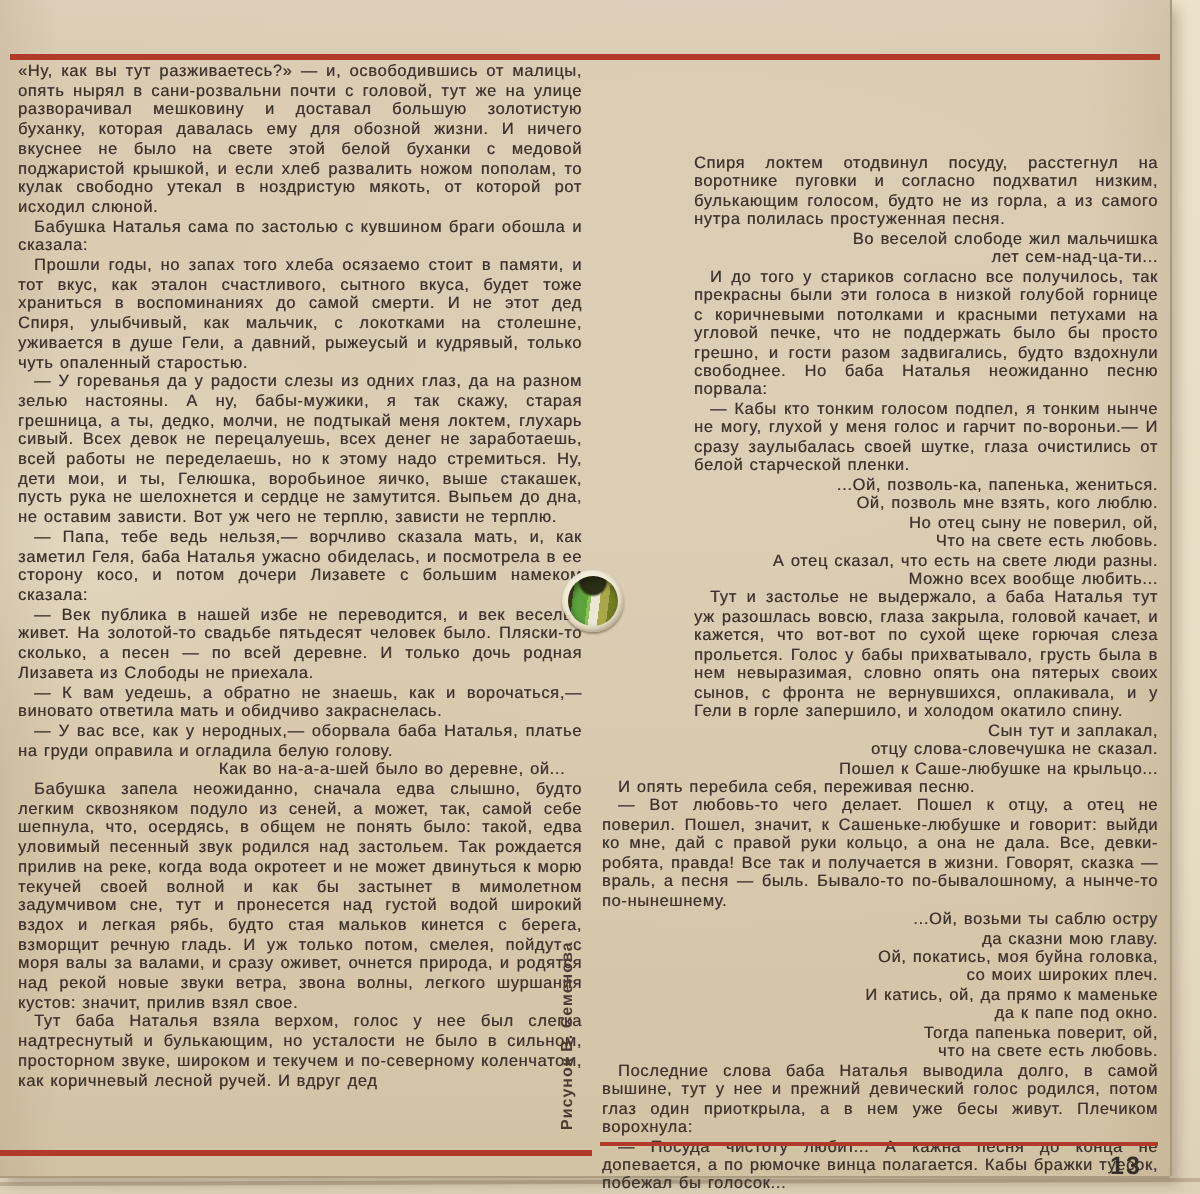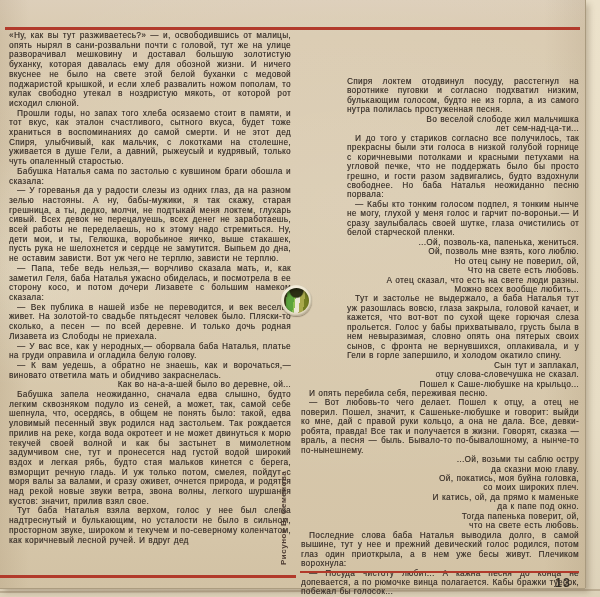--- a/index.html
+++ b/index.html
@@ -34,21 +34,21 @@
     font-size:8.2px; color:#3b322b;
     letter-spacing:0.35px; word-spacing:0.5px;
     text-align:justify; text-shadow:0.25px 0 0 rgba(59,50,43,0.55);
   }
   .col-left{ left:9px;  width:282px; height:545px; line-height:9.7px; }
   .col-right{ left:301px; width:278px; height:541px; line-height:9.45px;margin-top:46px; }
   .col p{ margin:0; }
   .col p.para{ text-indent:8px; }
   .col p.para-first{ text-indent:0; }
   .col p.verse{ text-indent:0; padding-left:34px; white-space:pre-line; text-align:right; }
-  .col p.verse-deep{ text-indent:0; padding-left:92px; white-space:pre-line; text-align:right; }
+  .col p.verse-deep{ text-indent:0; padding-left:92px; white-space:pre-line; text-align:center; }
 
   
   .hole-spacer{ float:left; width:46px; height:38px; margin-top:252px; }
 
   
   .hole{
     position:absolute; left:281px; top:285px; width:31px; height:31px;
     border-radius:50%;
     background:
       radial-gradient(circle at 42% 30%, rgba(250,246,232,0.95), rgba(238,230,208,0.9) 60%, rgba(210,198,170,0.9));
@@ -78,27 +78,27 @@
 <body>
 
 <div class="screen">
   <div class="under-crease"></div>
 
   <div class="page">
     <div class="rule rule-top"></div>
 
     <div class="col col-left">
         <p class="para-first">«Ну, как вы тут разживаетесь?» — и, освободившись от малицы, опять нырял в сани-розвальни почти с головой, тут же на улице разворачивал мешковину и доставал большую золотистую буханку, которая давалась ему для обозной жизни. И ничего вкуснее не было на свете этой белой буханки с медовой поджаристой крышкой, и если хлеб развалить ножом пополам, то кулак свободно утекал в ноздристую мякоть, от которой рот исходил слюной.</p>
+        <p class="para">Бабушка Наталья сама по застолью с кувшином браги обошла и сказала:</p>
         <p class="para">Прошли годы, но запах того хлеба осязаемо стоит в памяти, и тот вкус, как эталон счастливого, сытного вкуса, будет тоже храниться в воспоминаниях до самой смерти. И не этот дед Спиря, улыбчивый, как мальчик, с локотками на столешне, уживается в душе Гели, а давний, рыжеусый и кудрявый, только чуть опаленный старостью.</p>
-        <p class="para">Бабушка Наталья сама по застолью с кувшином браги обошла и сказала:</p>
         <p class="para">— У гореванья да у радости слезы из одних глаз, да на разном зелью настояны. А ну, бабы-мужики, я так скажу, старая грешница, а ты, дедко, молчи, не подтыкай меня локтем, глухарь сивый. Всех девок не перецалуешь, всех денег не заработаешь, всей работы не переделаешь, но к этому надо стремиться. Ну, дети мои, и ты, Гелюшка, воробьиное яичко, выше стакашек, пусть рука не шелохнется и сердце не замутится. Выпьем до дна, не оставим зависти. Вот уж чего не терплю, зависти не терплю.</p>
         <p class="para">— Папа, тебе ведь нельзя,— ворчливо сказала мать, и, как заметил Геля, баба Наталья ужасно обиделась, и посмотрела в ее сторону косо, и потом дочери Лизавете с большим намеком сказала:</p>
         <p class="para">— Век публика в нашей избе не переводится, и век веселье живет. На золотой-то свадьбе пятьдесят человек было. Пляски-то сколько, а песен — по всей деревне. И только дочь родная Лизавета из Слободы не приехала.</p>
+        <p class="para">— К вам уедешь, а обратно не знаешь, как и ворочаться,— виновато ответила мать и обидчиво закраснелась.</p>
         <p class="para">— У вас все, как у неродных,— оборвала баба Наталья, платье на груди оправила и огладила белую голову.</p>
-        <p class="para">— К вам уедешь, а обратно не знаешь, как и ворочаться,— виновато ответила мать и обидчиво закраснелась.</p>
         <p class="verse-deep">Как во на-а-а-шей было во деревне, ой...</p>
         <p class="para">Бабушка запела неожиданно, сначала едва слышно, будто легким сквозняком подуло из сеней, а может, так, самой себе шепнула, что, осердясь, в общем не понять было: такой, едва уловимый песенный звук родился над застольем. Так рождается прилив на реке, когда вода окротеет и не может двинуться к морю текучей своей волной и как бы застынет в мимолетном задумчивом сне, тут и пронесется над густой водой широкий вздох и легкая рябь, будто стая мальков кинется с берега, взморщит речную гладь. И уж только потом, смелея, пойдут с моря валы за валами, и сразу оживет, очнется природа, и родятся над рекой новые звуки ветра, звона волны, легкого шуршания кустов: значит, прилив взял свое.</p>
         <p class="para">Тут баба Наталья взяла верхом, голос у нее был слегка надтреснутый и булькающим, но усталости не было в сильном, просторном звуке, широком и текучем и по-северному коленчатом, как коричневый лесной ручей. И вдруг дед</p>
       </div>
 
     <div class="col col-right">
       <div class="hole-spacer"></div>
       <span></span>
     <p class="para-first">Спиря локтем отодвинул посуду, расстегнул на воротнике пуговки и согласно подхватил низким, булькающим голосом, будто не из горла, а из самого нутра полилась простуженная песня.</p><p class="verse">Во веселой слободе жил мальчишка
 лет сем-над-ца-ти...</p><p class="para">И до того у стариков согласно все получилось, так прекрасны были эти голоса в низкой голубой горнице с коричневыми потолками и красными петухами на угловой печке, что не поддержать было бы просто грешно, и гости разом задвигались, будто вздохнули свободнее. Но баба Наталья неожиданно песню порвала:</p><p class="para">— Кабы кто тонким голосом подпел, я тонким нынче не могу, глухой у меня голос и гарчит по-вороньи.— И сразу заулыбалась своей шутке, глаза очистились от белой старческой пленки.</p><p class="verse">...Ой, позволь-ка, папенька, жениться.

